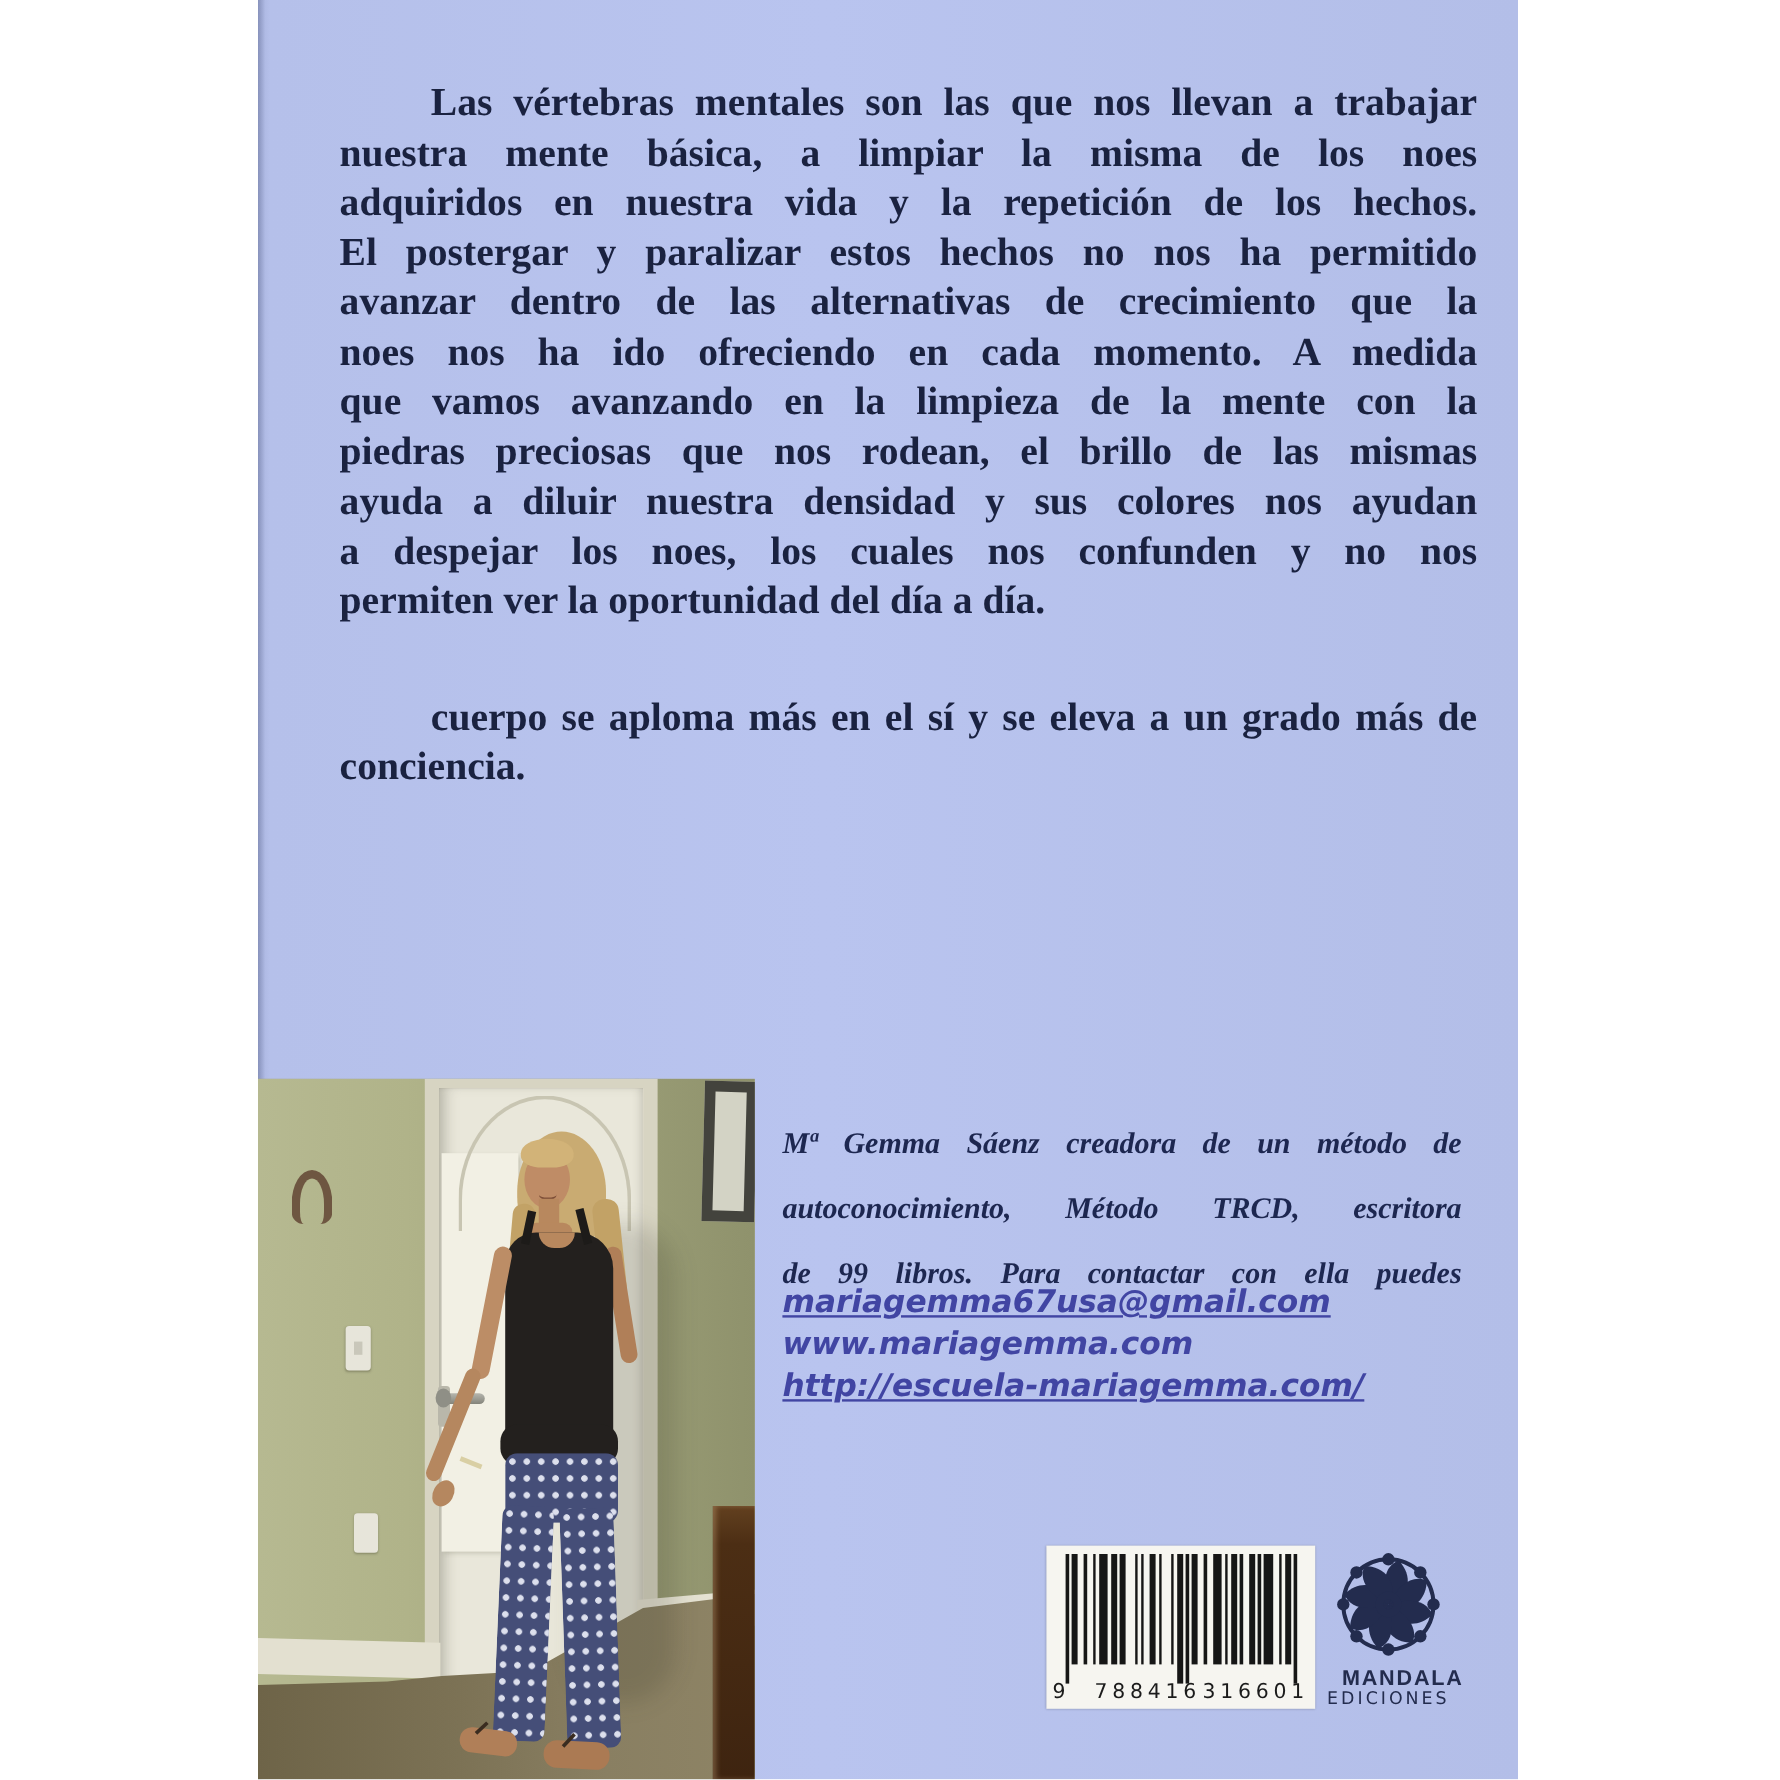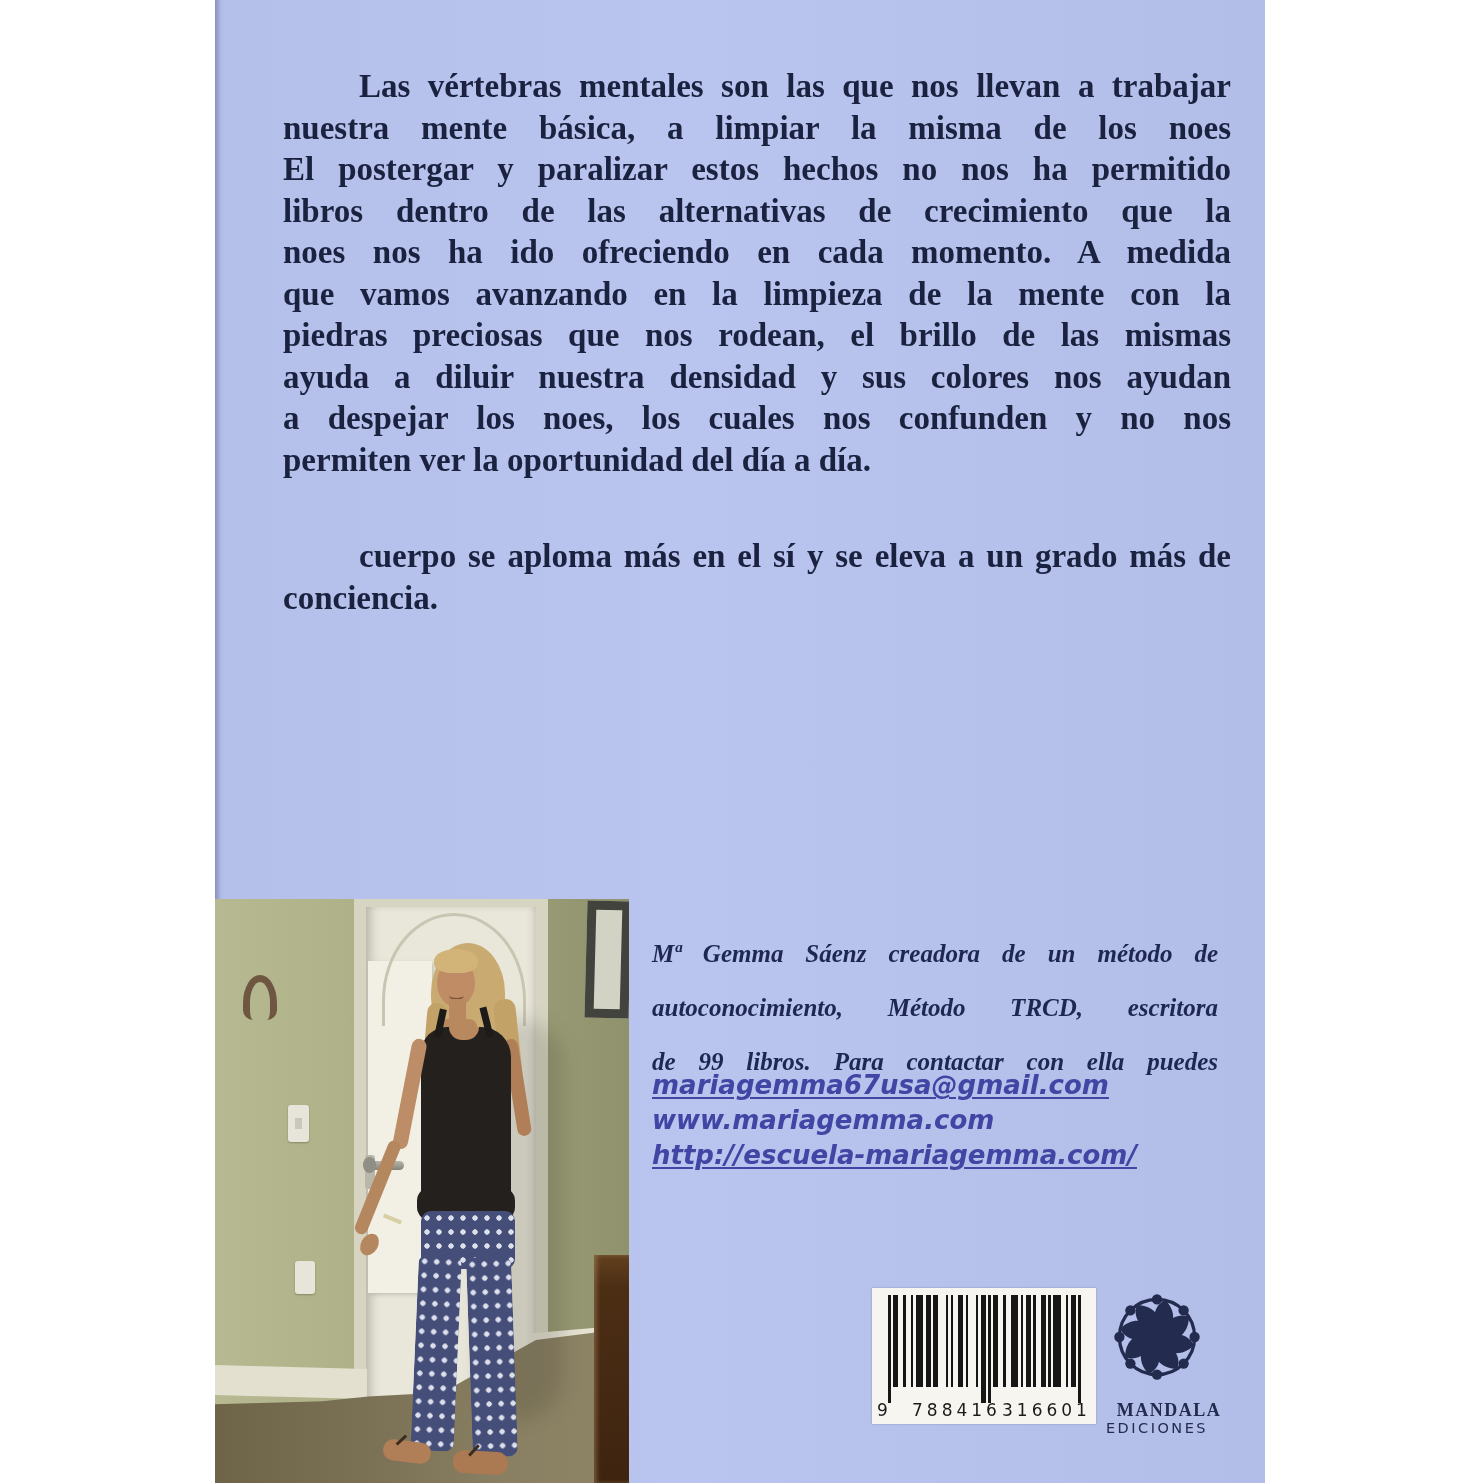--- a/index.html
+++ b/index.html
@@ -37,22 +37,22 @@
   .bars i.ink{background:#161616;}
   .bc-digits{position:absolute;bottom:4px;left:0;width:100%;height:22px;color:#1b1b1b;
              font-family:"DejaVu Sans", sans-serif;font-size:17px;font-style:normal;}
   .bc-digits span{position:absolute;bottom:0;letter-spacing:4px;}
   .bc-d1{left:5px;}
   .bc-d2{left:40px;}
   .bc-d3{left:130px;}
   
   .publisher{position:absolute;left:867px;top:1290px;width:150px;text-align:center;color:#232c4e;}
   .publisher svg{display:block;margin:0 auto;}
-  .pub-name{font-family:Liberation Serif, serif;font-weight:bold;font-size:18px;
-            letter-spacing:1.5px;line-height:20px;margin-top:16px;padding-left:24px;}
+  .pub-name{font-family:Liberation Sans, sans-serif;font-weight:bold;font-size:18px;
+            letter-spacing:1.5px;line-height:20px;margin-top:4px;padding-left:24px;}
   .pub-sub{font-family:"DejaVu Sans", sans-serif;font-size:14.5px;letter-spacing:2.5px;line-height:17px;}
   
   .photo{position:absolute;left:0;top:899px;width:414px;height:584px;overflow:hidden;background:#a9ac84;}
   .scene{position:absolute;inset:0;filter:blur(.6px);}
   .scene div{position:absolute;}
   .wall{inset:0;background:linear-gradient(90deg,#b6b991 0%,#b0b389 30%,#a5a87f 55%,#9a9d76 72%,#8f926c 100%);}
   .corner-line{left:314px;top:0;width:4px;height:442px;background:rgba(55,58,38,.35);}
   .door-frame{left:139px;top:0;width:194px;height:514px;background:#d7d4c2;}
   .door{left:151px;top:8px;width:170px;height:502px;background:#e9e7da;
         box-shadow:inset 10px 0 12px -7px rgba(60,60,45,.35), inset -6px 0 8px -5px rgba(60,60,45,.25);}
@@ -121,22 +121,23 @@
 </head>
 <body>
 
 <div id="canvas">
   <div class="cover">
 
     <div class="main-text">
       <div class="para">
           <div class="line">Las vértebras mentales son las que nos llevan a trabajar</div>
           <div class="line">nuestra mente básica, a limpiar la misma de los noes</div>
+          <div class="line">adquiridos en nuestra vida y la repetición de los hechos.</div>
           <div class="line">El postergar y paralizar estos hechos no nos ha permitido</div>
-          <div class="line">libros dentro de las alternativas de crecimiento que la</div>
+          <div class="line">avanzar dentro de las alternativas de crecimiento que la</div>
           <div class="line">noes nos ha ido ofreciendo en cada momento. A medida</div>
           <div class="line">que vamos avanzando en la limpieza de la mente con la</div>
           <div class="line">piedras preciosas que nos rodean, el brillo de las mismas</div>
           <div class="line">ayuda a diluir nuestra densidad y sus colores nos ayudan</div>
           <div class="line">a despejar los noes, los cuales nos confunden y no nos</div>
           <div class="line last">permiten ver la oportunidad del día a día.</div>
         </div>
       <div class="para">
           <div class="line">cuerpo se aploma más en el sí y se eleva a un grado más de</div>
           <div class="line last">conciencia.</div>

